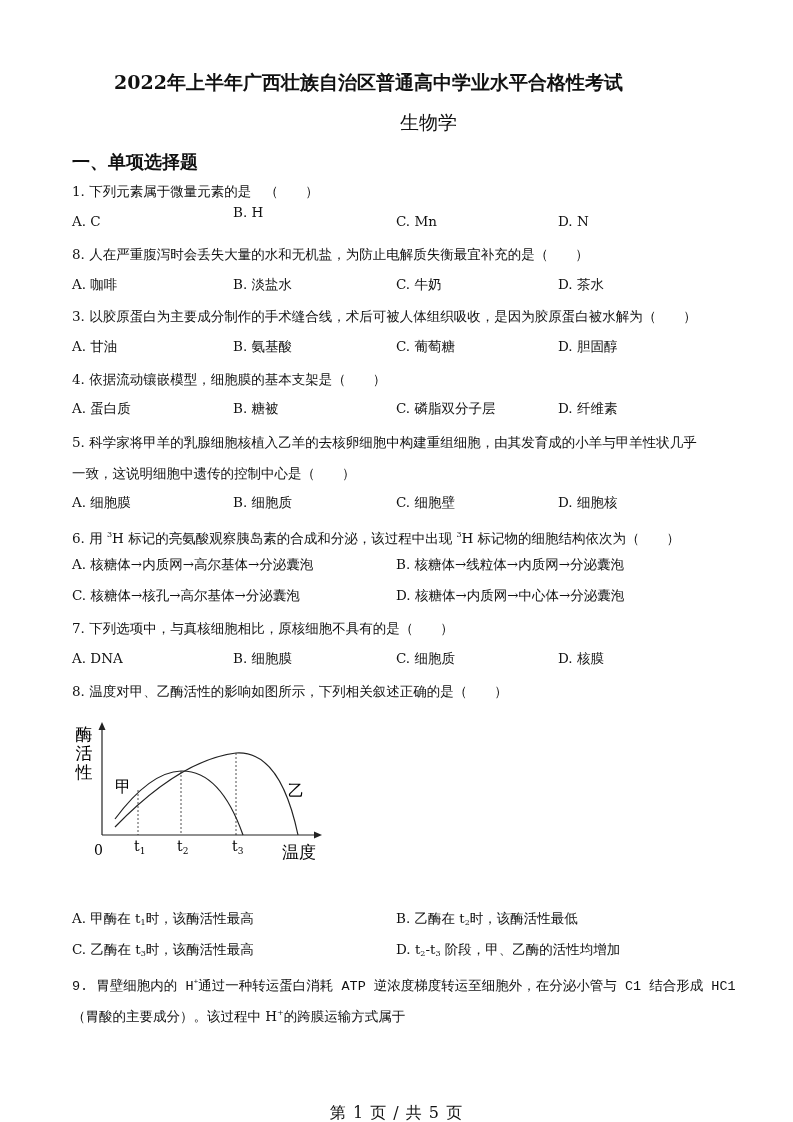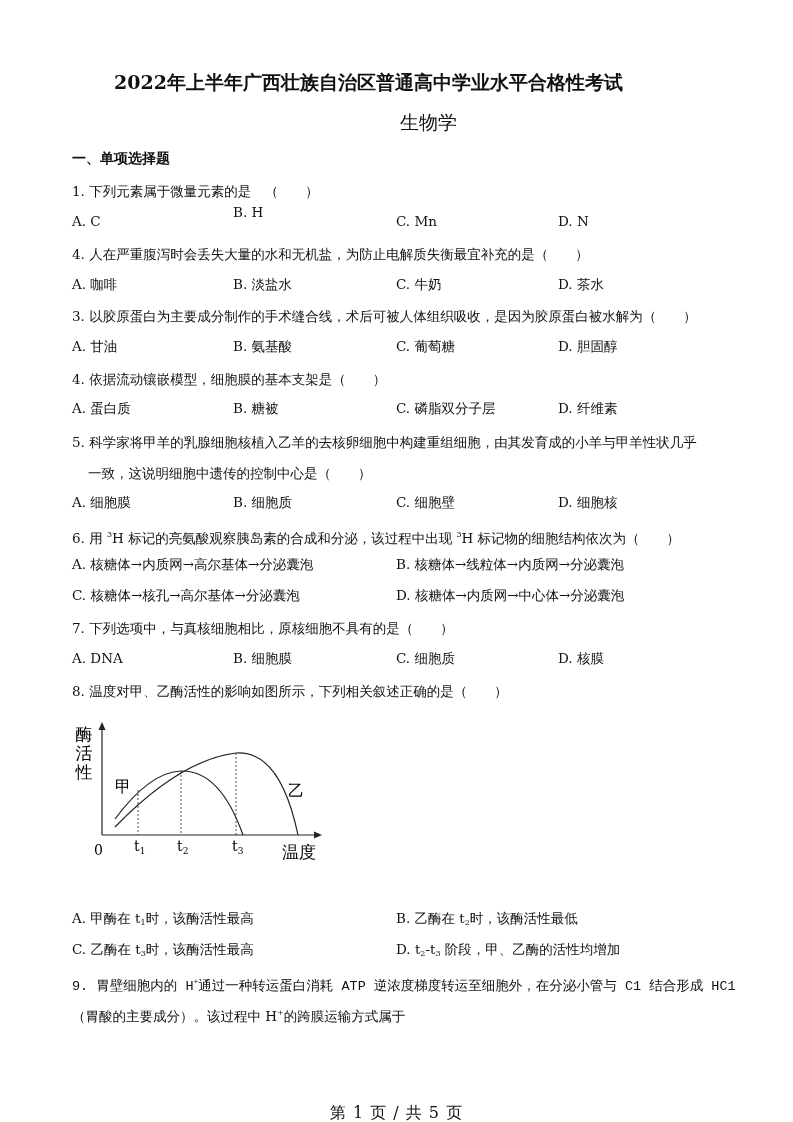--- a/index.html
+++ b/index.html
@@ -1,61 +1,61 @@
 <!DOCTYPE html>
 <html><head>
 <meta charset="utf-8">
 <style>
   html, body { margin:0; padding:0; background:#fff; }
   body { width:793px; height:1122px; position:relative; overflow:hidden;
          font-family:"DejaVu Serif", "Liberation Serif", serif; color:#111; }
   .abs { position:absolute; white-space:nowrap; }
   .title { left:0; width:737px; text-align:center; font-weight:bold; font-size:19px; }
   .subtitle { left:0; width:793px; text-align:center; font-size:19px; }
-  .section { left:72px; font-weight:bold; font-size:14px; }
+  .section { left:72px; font-weight:bold; font-size:18px; }
   .q { left:72px; font-size:13.5px; line-height:20px; }
   .opt { font-size:13.5px; }
   sup { font-size:8px; vertical-align:6px; }
   sub { font-size:8px; vertical-align:-2px; }
   .footer { left:0; width:793px; text-align:center; font-size:16px; letter-spacing:1px; }
   svg text { font-family:"DejaVu Serif", "Liberation Serif", serif; }
 </style>
 </head>
 <body>
 
 <div class="abs title" style="top:70px;">2022年上半年广西壮族自治区普通高中学业水平合格性考试</div>
 <div class="abs subtitle" style="top:110px;padding-left:32px;">生物学</div>
 <div class="abs section" style="top:150px;">一、单项选择题</div>
 
 <div class="abs q" style="top:181px;">1. 下列元素属于微量元素的是　（　　）</div>
 <div class="abs opt" style="left:72px;top:213px;">A. C</div>
 <div class="abs opt" style="left:233px;top:204px;">B. H</div>
 <div class="abs opt" style="left:396px;top:213px;">C. Mn</div>
 <div class="abs opt" style="left:558px;top:213px;">D. N</div>
 
-<div class="abs q" style="top:244px;">4. 人在严重腹泻时会丢失大量的水和无机盐，为防止电解质失衡最宜补充的是（　　）</div>
+<div class="abs q" style="top:244px;">8. 人在严重腹泻时会丢失大量的水和无机盐，为防止电解质失衡最宜补充的是（　　）</div>
 <div class="abs opt" style="left:72px;top:276px;">A.  咖啡</div>
 <div class="abs opt" style="left:233px;top:276px;">B.  淡盐水</div>
 <div class="abs opt" style="left:396px;top:276px;">C.  牛奶</div>
 <div class="abs opt" style="left:558px;top:276px;">D.  茶水</div>
 
 <div class="abs q" style="top:306px;">3. 以胶原蛋白为主要成分制作的手术缝合线，术后可被人体组织吸收，是因为胶原蛋白被水解为（　　）</div>
 <div class="abs opt" style="left:72px;top:338px;">A.  甘油</div>
 <div class="abs opt" style="left:233px;top:338px;">B.  氨基酸</div>
 <div class="abs opt" style="left:396px;top:338px;">C.  葡萄糖</div>
 <div class="abs opt" style="left:558px;top:338px;">D.  胆固醇</div>
 
 <div class="abs q" style="top:369px;">4. 依据流动镶嵌模型，细胞膜的基本支架是（　　）</div>
 <div class="abs opt" style="left:72px;top:400px;">A.  蛋白质</div>
 <div class="abs opt" style="left:233px;top:400px;">B.  糖被</div>
 <div class="abs opt" style="left:396px;top:400px;">C.  磷脂双分子层</div>
 <div class="abs opt" style="left:558px;top:400px;">D.  纤维素</div>
 
 <div class="abs q" style="top:432px;">5. 科学家将甲羊的乳腺细胞核植入乙羊的去核卵细胞中构建重组细胞，由其发育成的小羊与甲羊性状几乎</div>
-<div class="abs q" style="top:463px;margin-left:16px;">一致，这说明细胞中遗传的控制中心是（　　）</div>
+<div class="abs q" style="top:463px;">一致，这说明细胞中遗传的控制中心是（　　）</div>
 <div class="abs opt" style="left:72px;top:494px;">A.  细胞膜</div>
 <div class="abs opt" style="left:233px;top:494px;">B.  细胞质</div>
 <div class="abs opt" style="left:396px;top:494px;">C.  细胞壁</div>
 <div class="abs opt" style="left:558px;top:494px;">D.  细胞核</div>
 
 <div class="abs q" style="top:525px;">
   <span>6. 用 </span><sup>3</sup><span>H 标记的亮氨酸观察胰岛素的合成和分泌，该过程中出现 </span><sup>3</sup><span>H 标记物的细胞结构依次为（　　）</span>
 </div>
 <div class="abs opt" style="left:72px;top:556px;">A.  核糖体→内质网→高尔基体→分泌囊泡</div>
 <div class="abs opt" style="left:396px;top:556px;">B.  核糖体→线粒体→内质网→分泌囊泡</div>

